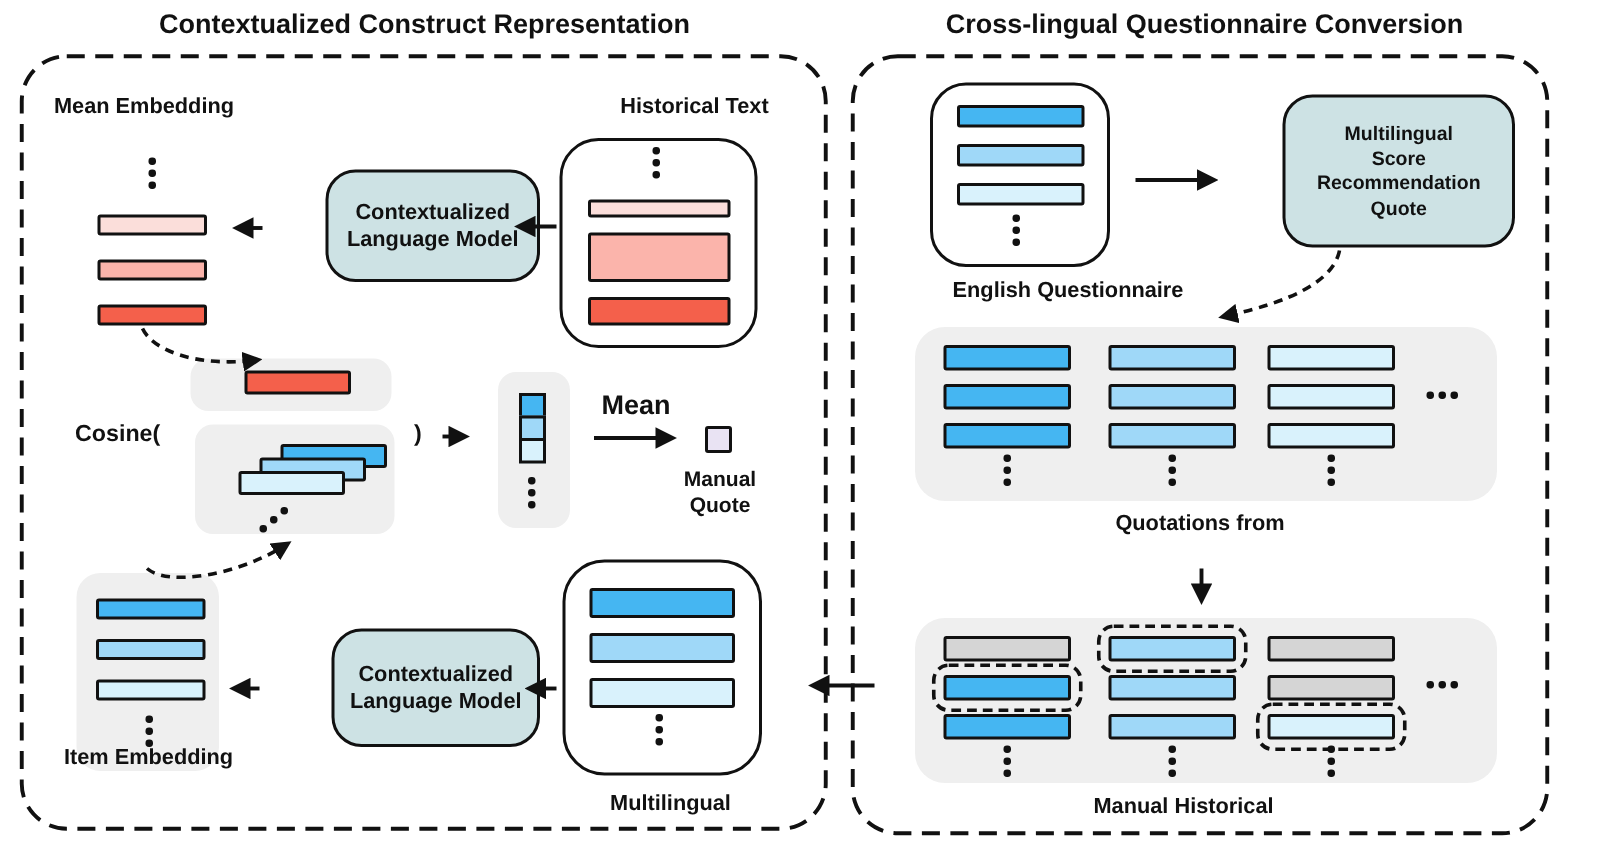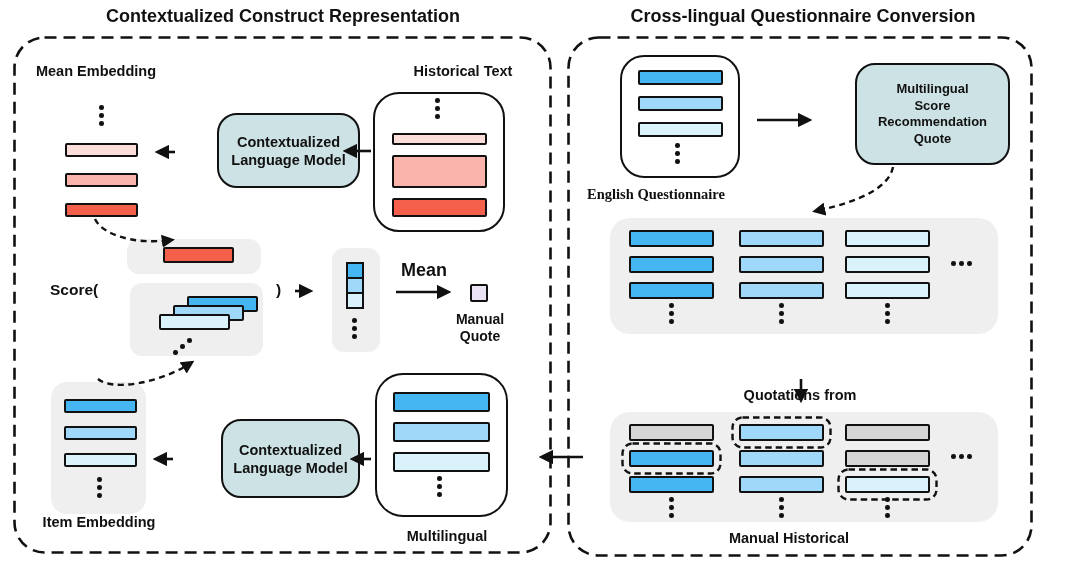--- a/index.html
+++ b/index.html
@@ -55,21 +55,21 @@
   <div class="whitebox" style="left:373px;top:92px;width:132px;height:140px;border-radius:26px;"></div>
   <div class="vdots" style="left:435px;top:98px;">
     <i class="dot"></i>
       <i class="dot"></i>
       <i class="dot"></i>
   </div>
   <div class="bar" style="left: 392px; top: 133px; width: 95px; height: 12px; background-color: rgb(251, 222, 218);"></div>
   <div class="bar" style="left: 392px; top: 155px; width: 95px; height: 33px; background-color: rgb(251, 180, 171);"></div>
   <div class="bar" style="left: 392px; top: 198px; width: 95px; height: 19px; background-color: rgb(244, 96, 75);"></div>
 
-  <div class="label-left" style="left:50px;top:281px;">Score(</div>
+  <div class="label-left" style="left:50px;top:281px;">Cosine(</div>
   <div class="graybox" style="left:127px;top:239px;width:134px;height:35px;border-radius:12px;"></div>
   <div class="bar" style="left: 163px; top: 247px; width: 71px; height: 16px; background-color: rgb(244, 96, 75);"></div>
 
   <div class="graybox" style="left:130px;top:283px;width:133px;height:73px;border-radius:12px;"></div>
   <div class="bar" style="left: 187px; top: 296px; width: 71px; height: 16px; background-color: rgb(69, 182, 242);"></div>
   <div class="bar" style="left: 173px; top: 305px; width: 71px; height: 16px; background-color: rgb(159, 216, 248);"></div>
   <div class="bar" style="left: 159px; top: 314px; width: 71px; height: 16px; background-color: rgb(217, 242, 252);"></div>
   <i class="dot abs" style="left:187px;top:338px;"></i>
   <i class="dot abs" style="left:180px;top:344px;"></i>
   <i class="dot abs" style="left:173px;top:350px;"></i>
@@ -94,21 +94,21 @@
 
   <div class="graybox" style="left:51px;top:382px;width:95px;height:132px;border-radius:16px;"></div>
   <div class="bar" style="left: 64px; top: 399px; width: 73px; height: 14px; background-color: rgb(69, 182, 242);"></div>
   <div class="bar" style="left: 64px; top: 426px; width: 73px; height: 14px; background-color: rgb(159, 216, 248);"></div>
   <div class="bar" style="left: 64px; top: 453px; width: 73px; height: 14px; background-color: rgb(217, 242, 252);"></div>
   <div class="vdots" style="left:97px;top:477px;">
     <i class="dot"></i>
       <i class="dot"></i>
       <i class="dot"></i>
   </div>
-  <div class="label" style="left:99px;top:514px;">Item Embedding</div>
+  <div class="label" style="left:99px;top:497px;">Item Embedding</div>
 
   <div class="tealbox clm" style="left:189px;top:419px;width:139px;height:79px;">
     <div>Contextualized</div>
     <div>Language Model</div>
   </div>
 
   <div class="whitebox" style="left:375px;top:373px;width:133px;height:144px;border-radius:28px;"></div>
   <div class="bar" style="left: 393px; top: 392px; width: 97px; height: 20px; background-color: rgb(69, 182, 242);"></div>
   <div class="bar" style="left: 393px; top: 422px; width: 97px; height: 20px; background-color: rgb(159, 216, 248);"></div>
   <div class="bar" style="left: 393px; top: 452px; width: 97px; height: 20px; background-color: rgb(217, 242, 252);"></div>
@@ -121,21 +121,21 @@
 
   <div class="whitebox" style="left:620px;top:55px;width:120px;height:123px;border-radius:24px;"></div>
   <div class="bar" style="left: 638px; top: 70px; width: 85px; height: 15px; background-color: rgb(69, 182, 242);"></div>
   <div class="bar" style="left: 638px; top: 96px; width: 85px; height: 15px; background-color: rgb(159, 216, 248);"></div>
   <div class="bar" style="left: 638px; top: 122px; width: 85px; height: 15px; background-color: rgb(217, 242, 252);"></div>
   <div class="vdots" style="left:675px;top:143px;">
     <i class="dot"></i>
       <i class="dot"></i>
       <i class="dot"></i>
   </div>
-  <div class="label" style="left:656px;top:186px;font-family:Liberation Serif, serif;">English Questionnaire</div>
+  <div class="label" style="left:712px;top:186px;">English Questionnaire</div>
 
   <div class="tealbox mqrm" style="left:823px;top:63px;width:155px;height:102px;">
     <div>Multilingual</div>
     <div>Score</div>
     <div>Recommendation</div>
     <div>Quote</div>
   </div>
 
   <div class="graybox" style="left:610px;top:218px;width:388px;height:116px;border-radius:20px;"></div>
   <div class="bar" style="left: 629px; top: 230px; width: 85px; height: 17px; background-color: rgb(69, 182, 242);"></div>
@@ -160,21 +160,21 @@
   <div class="vdots" style="left:885px;top:303px;">
     <i class="dot"></i>
       <i class="dot"></i>
       <i class="dot"></i>
   </div>
   <div class="hdots" style="left:951px;top:261px;">
     <i class="dot"></i>
       <i class="dot"></i>
       <i class="dot"></i>
   </div>
-  <div class="label twoline" style="left:800px;top:340px;line-height:18px;margin-top:46px;">
+  <div class="label twoline" style="left:800px;top:340px;line-height:18px;">
     <div>Quotations from</div>
   </div>
 
   <div class="graybox" style="left:610px;top:412px;width:388px;height:110px;border-radius:20px;"></div>
   <div class="bar" style="left: 629px; top: 424px; width: 85px; height: 17px; background-color: rgb(213, 213, 213);"></div>
   <div class="bar" style="left: 629px; top: 450px; width: 85px; height: 17px; background-color: rgb(69, 182, 242);"></div>
   <div class="bar" style="left: 629px; top: 476px; width: 85px; height: 17px; background-color: rgb(69, 182, 242);"></div>
   <div class="bar" style="left: 739px; top: 424px; width: 85px; height: 17px; background-color: rgb(159, 216, 248);"></div>
   <div class="bar" style="left: 739px; top: 450px; width: 85px; height: 17px; background-color: rgb(159, 216, 248);"></div>
   <div class="bar" style="left: 739px; top: 476px; width: 85px; height: 17px; background-color: rgb(159, 216, 248);"></div>

